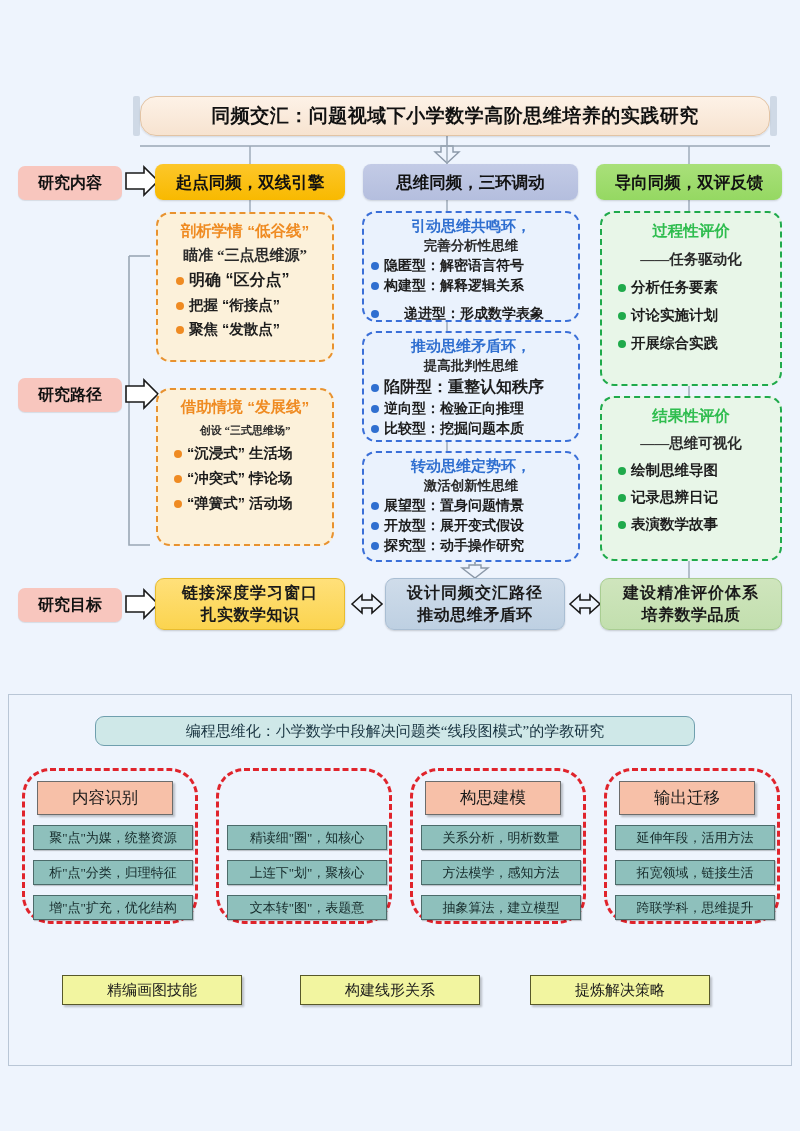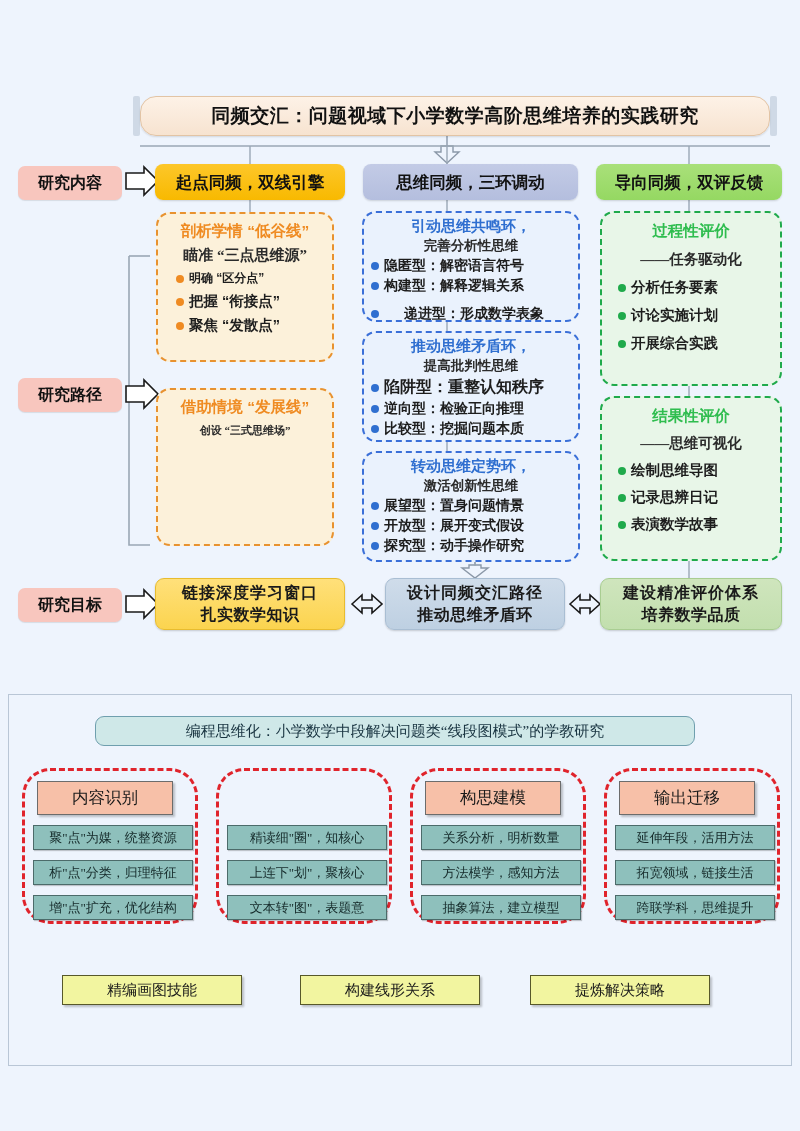--- a/index.html
+++ b/index.html
@@ -177,38 +177,52 @@
   <div class="rbox lbl-pink" style="top:588px;">研究目标</div>
 
   <div class="rbox col-head orange">起点同频，双线引擎</div>
   <div class="rbox col-head blue">思维同频，三环调动</div>
   <div class="rbox col-head green">导向同频，双评反馈</div>
 
   <div class="panel orange" style="left:156px; top:212px; width:178px; height:150px; padding:7px 10px;">
     <div class="ptitle orange">剖析学情 “低谷线”</div>
     <div class="psub" style="font-size:15px; margin-top:4px;">瞄准 “三点思维源”</div>
     <ul class="plist" style="margin-top:5px;">
-      <li style="font-size:12px; margin:5px 0 5px 8px;">
+      <li style="font-size:16px; margin:5px 0 5px 8px;">
           <span class="dot orange"></span>
           <span>明确 “区分点”</span>
         </li>
       <li style="font-size:14.5px; margin:5px 0 5px 8px;">
           <span class="dot orange"></span>
           <span>把握 “衔接点”</span>
         </li>
       <li style="font-size:14.5px; margin:5px 0 5px 8px;">
           <span class="dot orange"></span>
           <span>聚焦 “发散点”</span>
         </li>
     </ul>
   </div>
 
   <div class="panel orange" style="left:156px; top:388px; width:178px; height:158px; padding:7px 10px;">
     <div class="ptitle orange">借助情境 “发展线”</div>
     <div class="psub" style="font-size:11px; margin-top:5px;">创设 “三式思维场”</div>
+    <ul class="plist" style="margin-top:6px;">
+      <li style="font-size:14.5px; margin:6px 0 6px 6px;">
+          <span class="dot orange"></span>
+          <span>“沉浸式” 生活场</span>
+        </li>
+      <li style="font-size:14.5px; margin:6px 0 6px 6px;">
+          <span class="dot orange"></span>
+          <span>“冲突式” 悖论场</span>
+        </li>
+      <li style="font-size:14.5px; margin:6px 0 6px 6px;">
+          <span class="dot orange"></span>
+          <span>“弹簧式” 活动场</span>
+        </li>
+    </ul>
   </div>
 
   <div class="panel blue" style="left:362px; top:211px; width:218px; height:111px; padding:4px 7px;">
     <div class="ptitle blue">引动思维共鸣环，</div>
     <div class="psub" style="font-size:13.5px; margin-top:1px;">完善分析性思维</div>
     <ul class="plist" style="margin-top:2px;">
       <li style="font-size:14px; margin:2px 0;">
           <span class="dot blue"></span>
           <span>隐匿型：解密语言符号</span>
         </li>

